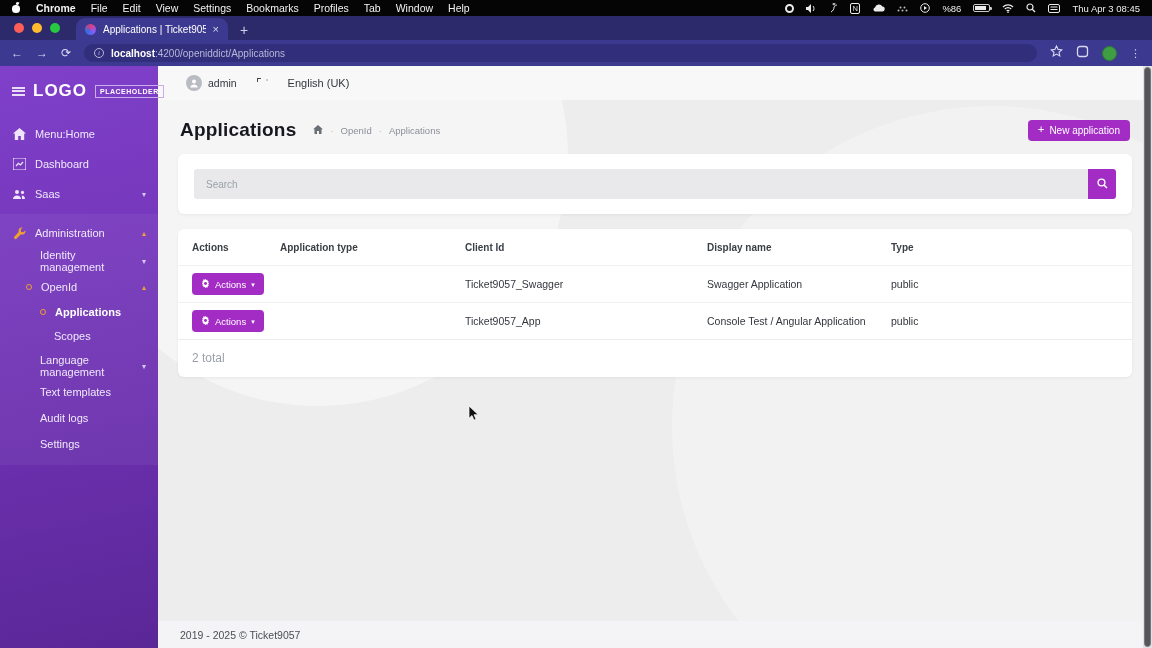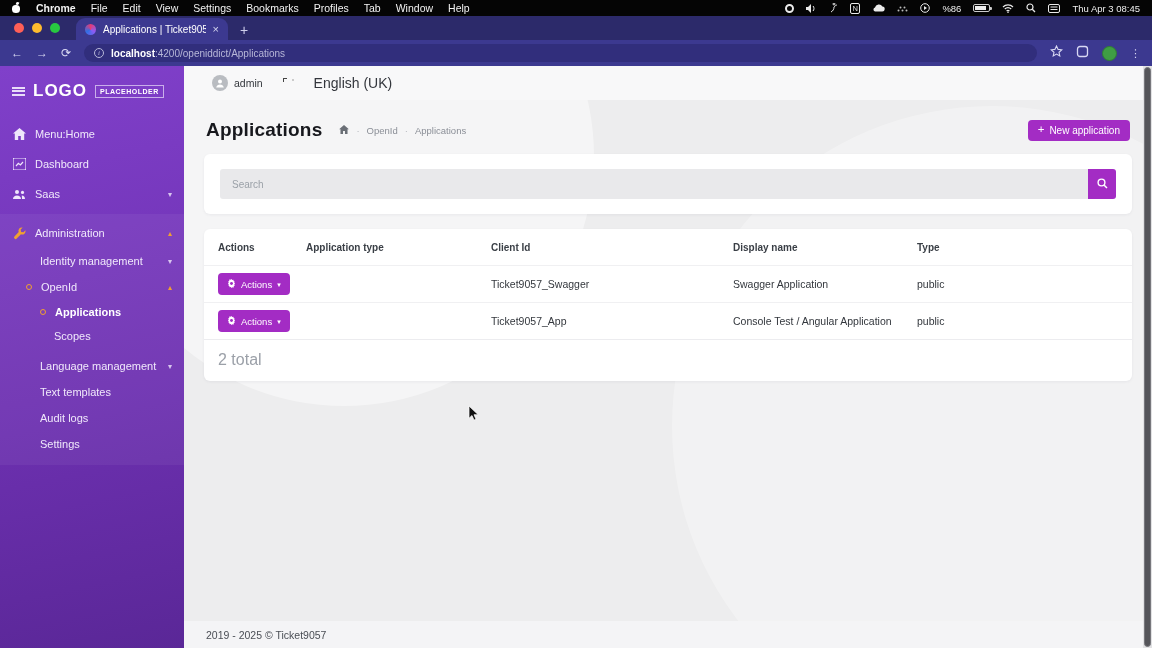--- a/index.html
+++ b/index.html
@@ -47,21 +47,21 @@
     align-items:center;justify-content:center;font-style:italic;font-family:"Liberation Serif",serif;}
   .url-host{color:#fff;}
   .tb-right{display:flex;align-items:center;gap:13px;}
   .chrome-avatar{width:15px;height:15px;border-radius:50%;background:#3f9d44;border:1px solid #2f7d34;}
   .kebab{font-size:11px;letter-spacing:0;}
 
   
   .app{display:flex;height:582px;position:relative;}
 
   
-  .sidebar{width:184px;flex-shrink:0;color:#fff;position:relative;z-index:3;
+  .sidebar{width:158px;flex-shrink:0;color:#fff;position:relative;z-index:3;
     background:linear-gradient(168deg,var(--sidebar-top) 0%,#6e31b2 55%,var(--sidebar-bottom) 100%);}
   .side-head{display:flex;align-items:center;gap:8px;padding:15px 8px 14px 12px;}
   .burger{width:13px;height:9px;border-top:2px solid #e9ddf8;border-bottom:2px solid #e9ddf8;position:relative;flex-shrink:0;}
   .burger::after{content:"";position:absolute;left:0;right:0;top:1.5px;height:2px;background:#e9ddf8;}
   .logo-text{font-size:17px;font-weight:800;letter-spacing:1px;}
   .logo-badge{font-size:7px;border:1px solid #c9aeea;padding:2px 4px;letter-spacing:.5px;font-weight:700;white-space:nowrap;}
   .nav{font-size:11px;margin-top:4px;}
   .nav-item{display:flex;align-items:center;gap:9px;padding:0 12px;height:30px;color:#f0e8fb;cursor:pointer;}
   .nav-item .ic{width:14px;display:inline-flex;justify-content:center;flex-shrink:0;}
   .nav-item.lvl1{padding-left:40px;height:26px;}
@@ -76,21 +76,21 @@
   
   .main{flex:1;position:relative;background:#ededee;overflow:hidden;}
   .bg-circle{position:absolute;border-radius:50%;background:rgba(255,255,255,.45);}
   .bg-c1{width:500px;height:500px;left:-90px;top:-160px;}
   .bg-c2{width:640px;height:640px;right:-160px;top:40px;background:rgba(255,255,255,.3);}
 
   .topstrip{height:34px;background:#f8f8f9;display:flex;align-items:center;justify-content:flex-start;
     gap:20px;padding:0 28px;position:relative;z-index:2;}
   .userchip{display:flex;align-items:center;gap:6px;font-size:10.5px;color:#33363c;}
   .user-avatar{width:16px;height:16px;border-radius:50%;background:#b9bcc1;display:inline-flex;align-items:center;justify-content:center;}
-  .lang{font-size:14px;color:#33363c;}
+  .lang{font-size:11px;color:#33363c;}
   .fs-icon{width:11px;height:11px;position:relative;display:inline-block;}
   .fs-icon::before,.fs-icon::after{content:"";position:absolute;width:3px;height:3px;}
   .fs-icon::before{left:0;top:0;border-left:1.5px solid #444;border-top:1.5px solid #444;
     box-shadow:8px 0 0 -1.5px #444, 8px 0 0 0 transparent;}
   .fs-corners span{position:absolute;width:3.5px;height:3.5px;border:0 solid #444;}
   .fs-tl{left:0;top:0;border-left-width:1.5px;border-top-width:1.5px;}
   .fs-tr{right:0;top:0;border-right-width:1.5px;border-top-width:1.5px;}
   .fs-bl{left:0;bottom:0;border-left-width:1.5px;border-bottom-width:1.5px;}
   .fs-br{right:0;bottom:0;border-right-width:1.5px;border-bottom-width:1.5px;}
 
@@ -109,21 +109,21 @@
   .searchinput{flex:1;height:30px;background:#e9e9eb;border:none;border-radius:3px 0 0 3px;
     padding:0 12px;font-size:10px;color:#333;outline:none;font-family:"Liberation Sans",sans-serif;}
   .searchinput::placeholder{color:#9ba1a8;}
   .searchbtn{width:28px;height:30px;background:var(--accent);border:none;border-radius:0 3px 3px 0;
     display:inline-flex;align-items:center;justify-content:center;cursor:pointer;}
 
   .tablecard{overflow:hidden;}
   .trow{display:grid;grid-template-columns:88px 185px 242px 184px 1fr;align-items:center;padding:0 14px;}
   .thead{height:36px;font-size:10px;color:#3a3f46;font-weight:600;}
   .tr{height:37px;border-top:1px solid #f0f0f2;font-size:10.5px;color:#33373d;}
-  .tfoot{border-top:1px solid #ececef;padding:11px 14px 12px;font-size:16px;color:#9ba0a8;}
+  .tfoot{border-top:1px solid #ececef;padding:11px 14px 12px;font-size:12px;color:#9ba0a8;}
   .btn-actions{display:inline-flex;align-items:center;gap:5px;height:22px;padding:0 9px;border:none;
     border-radius:4px;background:var(--accent);color:#fff;font-size:9.5px;cursor:pointer;
     font-family:"Liberation Sans",sans-serif;}
   .caret{font-size:7px;line-height:1;}
 
   .bottombar{position:absolute;left:0;right:9px;bottom:0;height:27px;background:#f4f4f6;
     display:flex;align-items:center;padding:0 22px;font-size:10.5px;color:#4a4e55;z-index:2;}
 
   
   .scrollbar{position:absolute;right:0;top:0;bottom:0;width:9px;background:#e2e2e4;z-index:5;}

